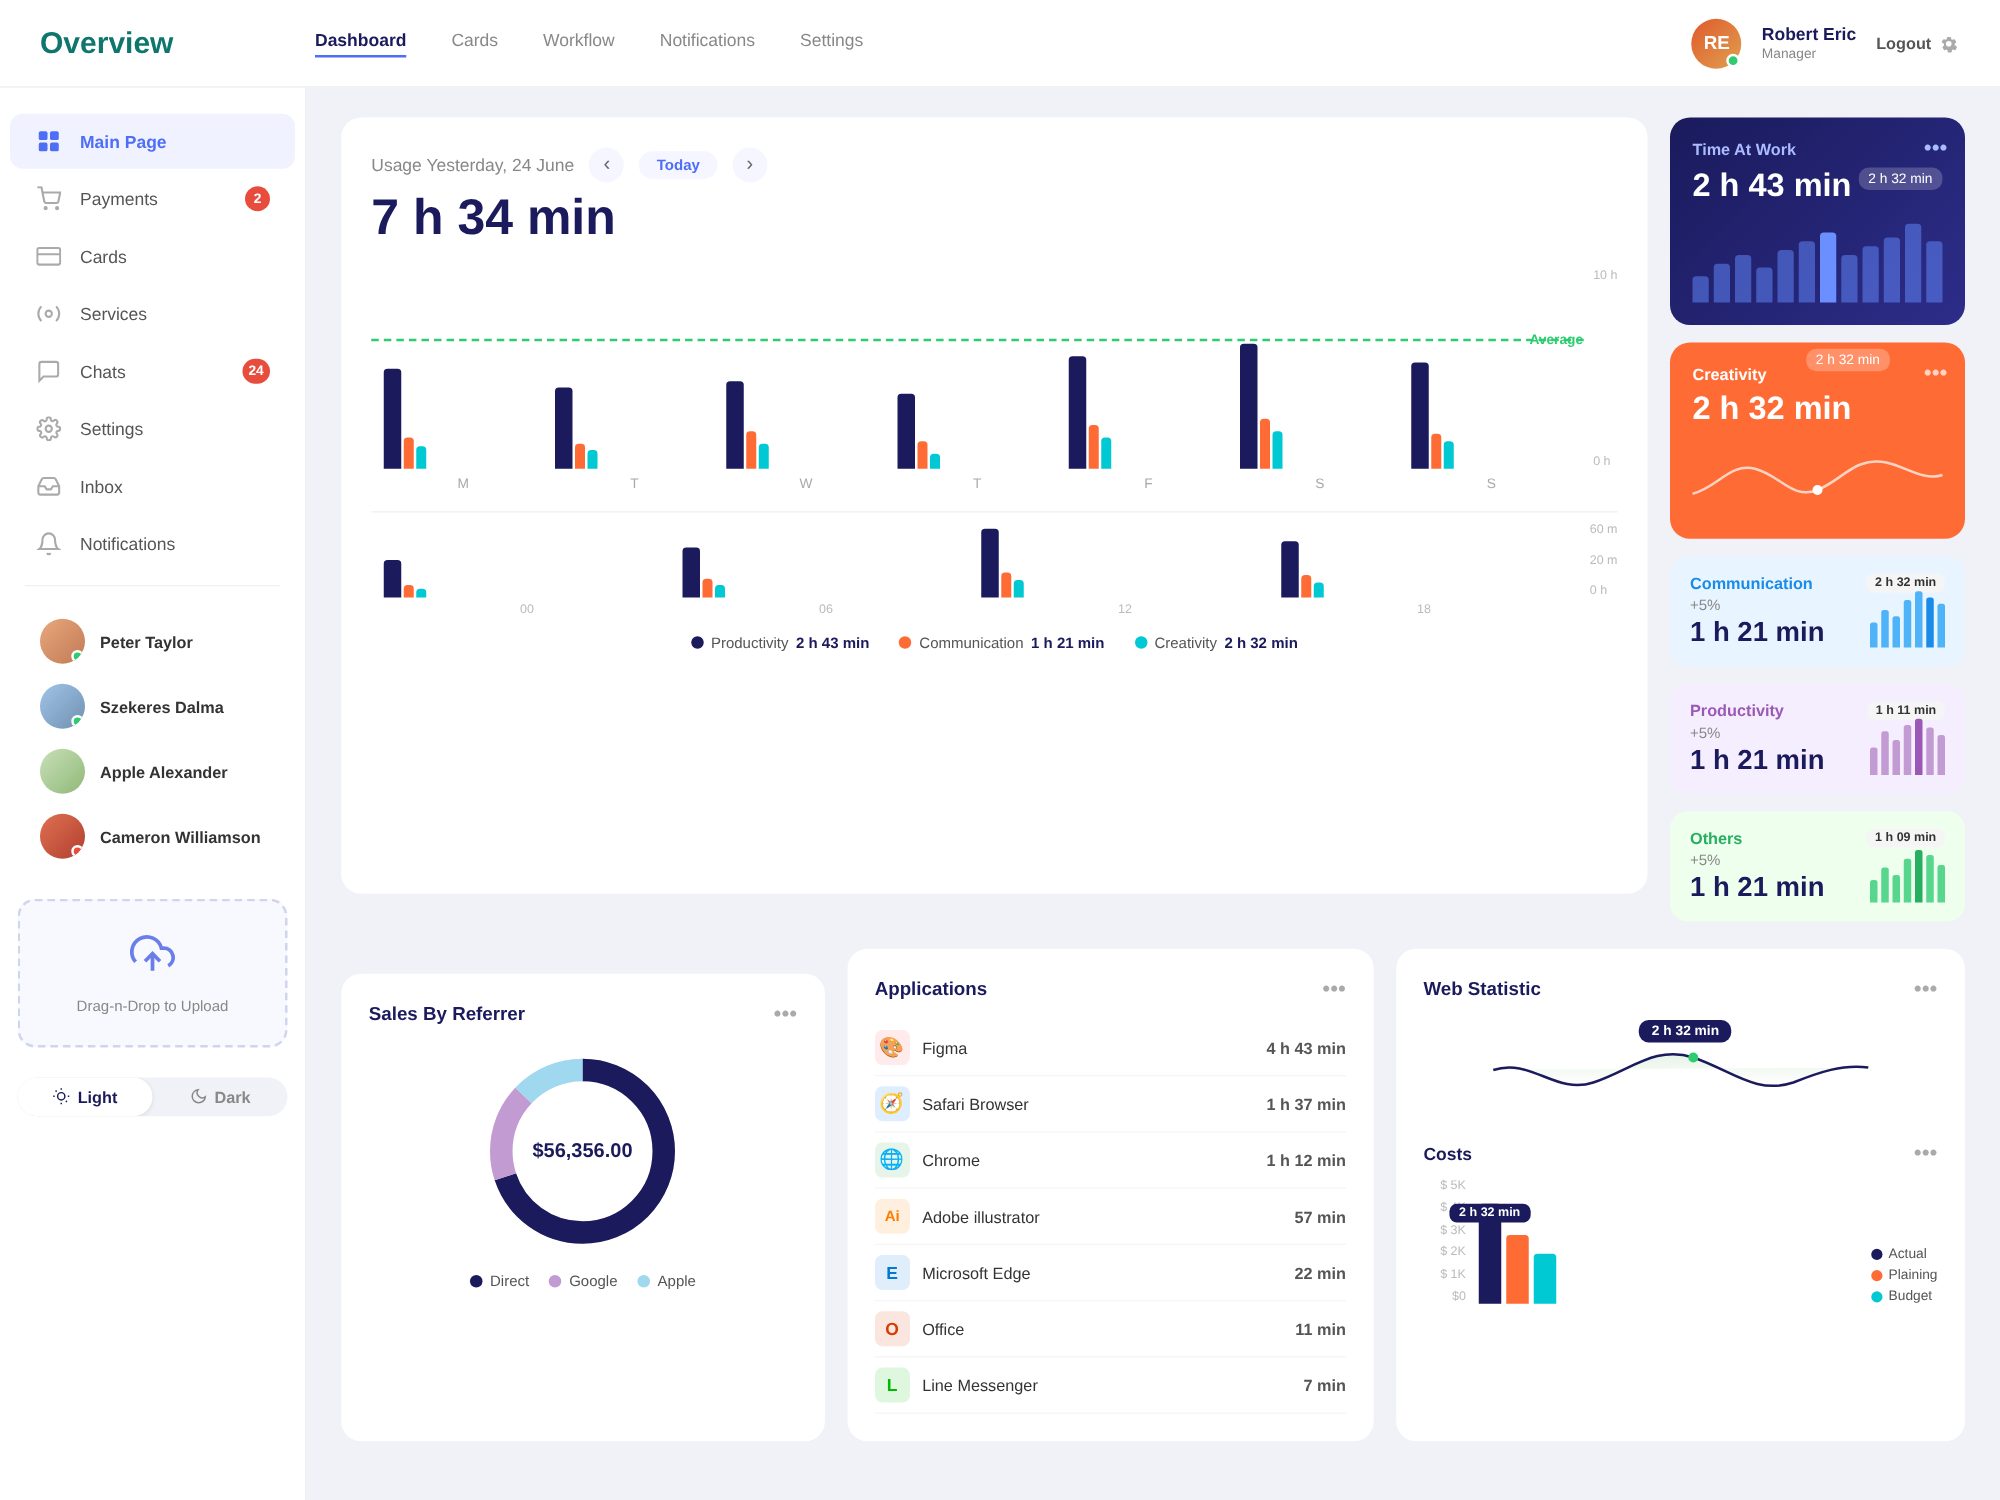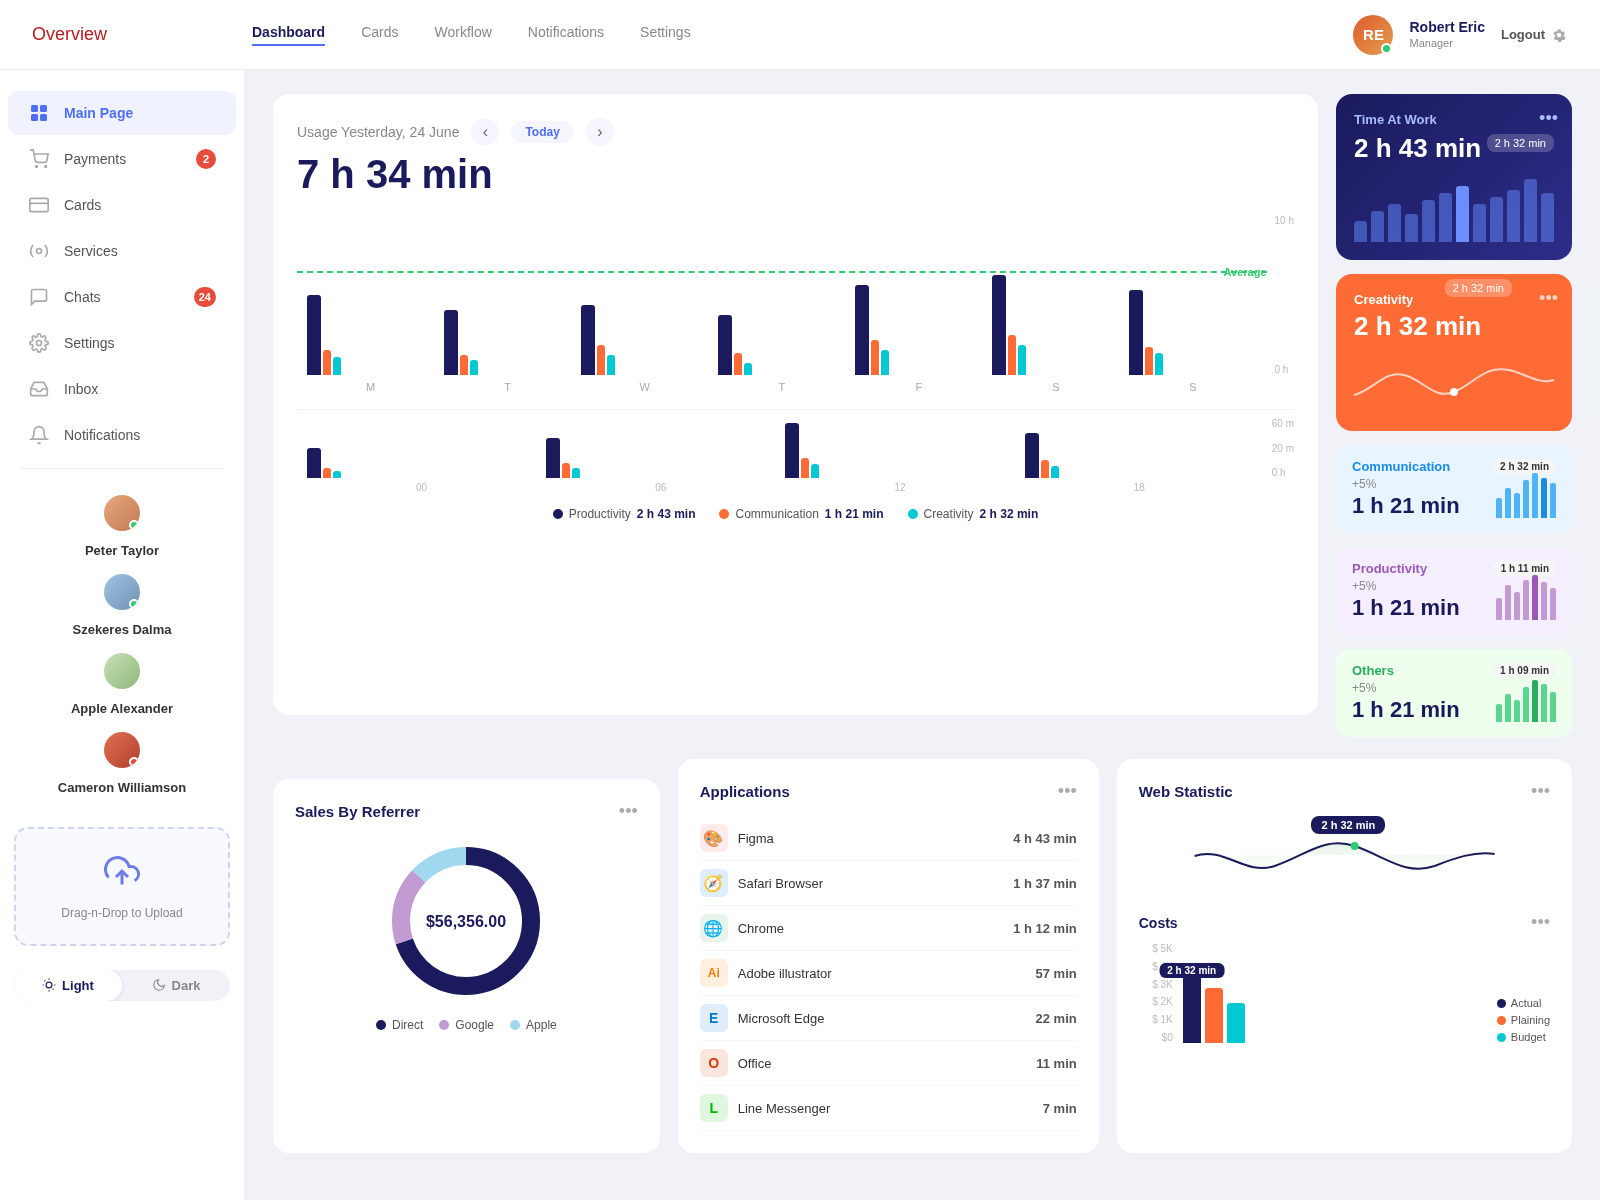--- a/index.html
+++ b/index.html
@@ -6,21 +6,21 @@
     body { font-family: 'Segoe UI', Arial, sans-serif; background: #f0f2f8; color: #1a1a2e; font-size: 13px; }
 
     .app-wrapper { display: flex; flex-direction: column; height: 100vh; min-height: 1200px; }
 
     
     .top-nav {
       display: flex; align-items: center; background: #fff;
       padding: 0 32px; height: 70px; border-bottom: 1px solid #eee;
       position: relative; z-index: 10;
     }
-    .top-nav-logo { font-size: 18px; font-weight: 400; color: #b91c1c; min-width: 220px; }
+    .top-nav-logo { font-size: 24px; font-weight: 700; color: #0f766e; min-width: 220px; }
     .top-nav-links { display: flex; gap: 36px; flex: 1; }
     .top-nav-link {
       font-size: 14px; font-weight: 500; color: #888; text-decoration: none; padding-bottom: 4px; cursor: pointer;
     }
     .top-nav-link.active { color: #1a1a5c; font-weight: 700; border-bottom: 2.5px solid #4f6ef7; }
     .top-nav-right { display: flex; align-items: center; gap: 16px; margin-left: auto; }
     .avatar-wrap { position: relative; }
     .avatar-img {
       width: 40px; height: 40px; border-radius: 50%; background: linear-gradient(135deg, #e05a2b, #e0a050);
       display: flex; align-items: center; justify-content: center; color: #fff; font-weight: 700; font-size: 15px;
@@ -49,21 +49,21 @@
     .sidebar-item.active { background: #f0f2ff; }
     .sidebar-icon { width: 22px; height: 22px; display: flex; align-items: center; justify-content: center; }
     .sidebar-label { font-size: 14px; font-weight: 500; color: #555; flex: 1; }
     .sidebar-item.active .sidebar-label { color: #4f6ef7; font-weight: 700; }
     .sidebar-badge {
       background: #e74c3c; color: #fff; border-radius: 10px; font-size: 11px;
       font-weight: 700; min-width: 20px; height: 20px; display: flex; align-items: center; justify-content: center; padding: 0 5px;
     }
     .sidebar-divider { height: 1px; background: #f0f0f0; margin: 10px 20px; }
     .sidebar-contacts { padding: 8px 0; }
-    .contact-item { display: flex; align-items: center; gap: 12px; padding: 8px 32px; cursor: pointer; flex-direction: column; }
+    .contact-item { display: flex; align-items: center; gap: 12px; padding: 8px 32px; cursor: pointer; }
     .contact-avatar { width: 36px; height: 36px; border-radius: 50%; background: #ccc; position: relative; overflow: hidden; flex-shrink: 0; }
     .contact-status { width: 10px; height: 10px; border-radius: 50%; border: 2px solid #fff; position: absolute; bottom: 1px; right: 1px; }
     .status-green { background: #2ecc71; }
     .status-red { background: #e74c3c; }
     .contact-name { font-size: 13px; font-weight: 600; color: #333; }
 
     
     .upload-box {
       margin: 16px 14px; border: 2px dashed #d0d5ee; border-radius: 14px;
       display: flex; flex-direction: column; align-items: center; justify-content: center;

